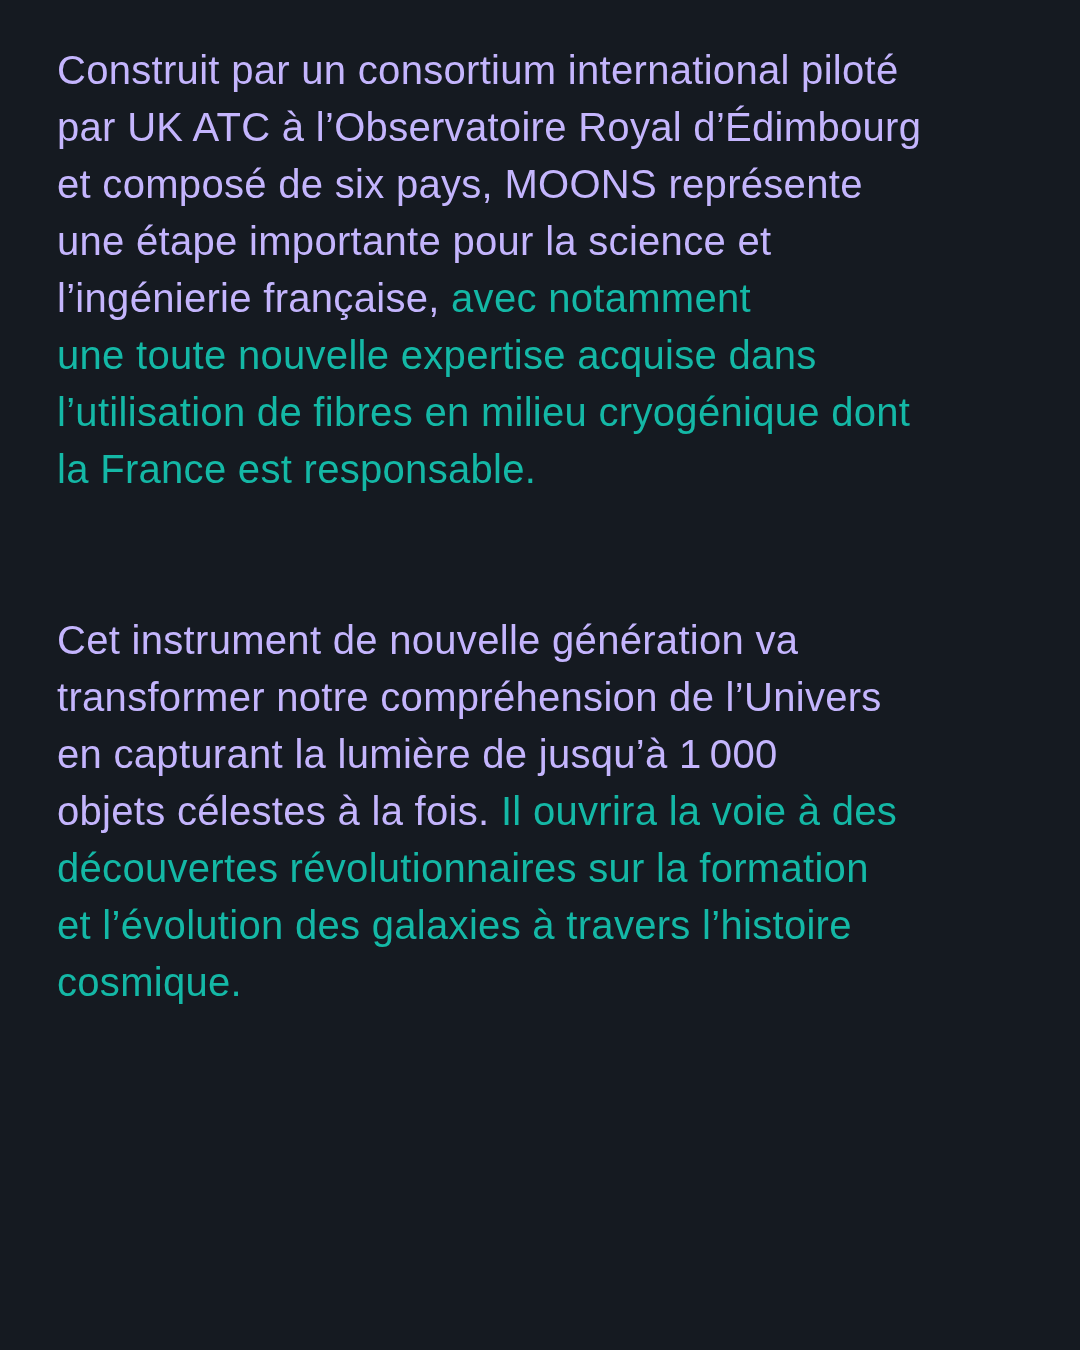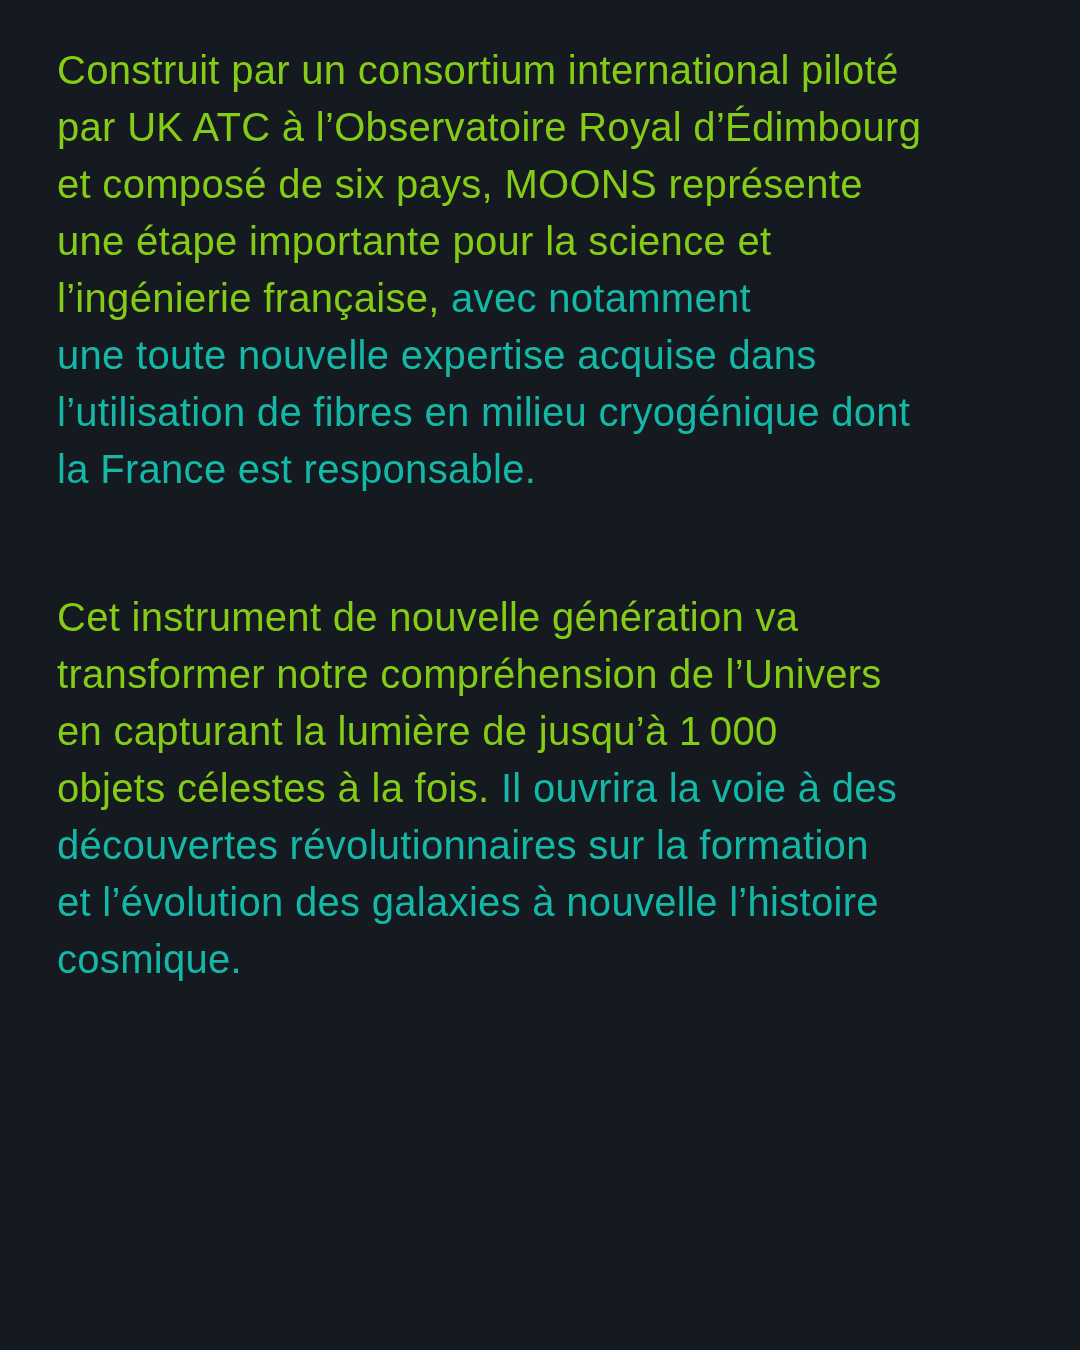--- a/index.html
+++ b/index.html
@@ -21,24 +21,24 @@
   }
   .para {
     margin: 0;
     font-size: 40px;
     line-height: 57px;
     letter-spacing: 0.3px;
     font-weight: 400;
     white-space: pre;
   }
   .para + .para {
-    margin-top: 91px;
+    margin-top: 114px;
   }
   .txt-highlight {
-    color: #84cc16;
+    color: #c4b5fd;
   }
   .txt-muted {
     color: #14b8a6;
   }
 </style>
 </head>
 <body>
 
 <div class="slide">
   <p class="para"><span class="txt-highlight">Construit par un consortium international piloté
@@ -48,15 +48,15 @@
 l’ingénierie française, </span><span class="txt-muted">avec notamment
 une toute nouvelle expertise acquise dans
 l’utilisation de fibres en milieu cryogénique dont
 la France est responsable.</span></p>
 
   <p class="para"><span class="txt-highlight">Cet instrument de nouvelle génération va
 transformer notre compréhension de l’Univers
 en capturant la lumière de jusqu’à 1 000
 objets célestes à la fois. </span><span class="txt-muted">Il ouvrira la voie à des
 découvertes révolutionnaires sur la formation
-et l’évolution des galaxies à nouvelle l’histoire
+et l’évolution des galaxies à travers l’histoire
 cosmique.</span></p>
 </div>
 
 </body></html>

